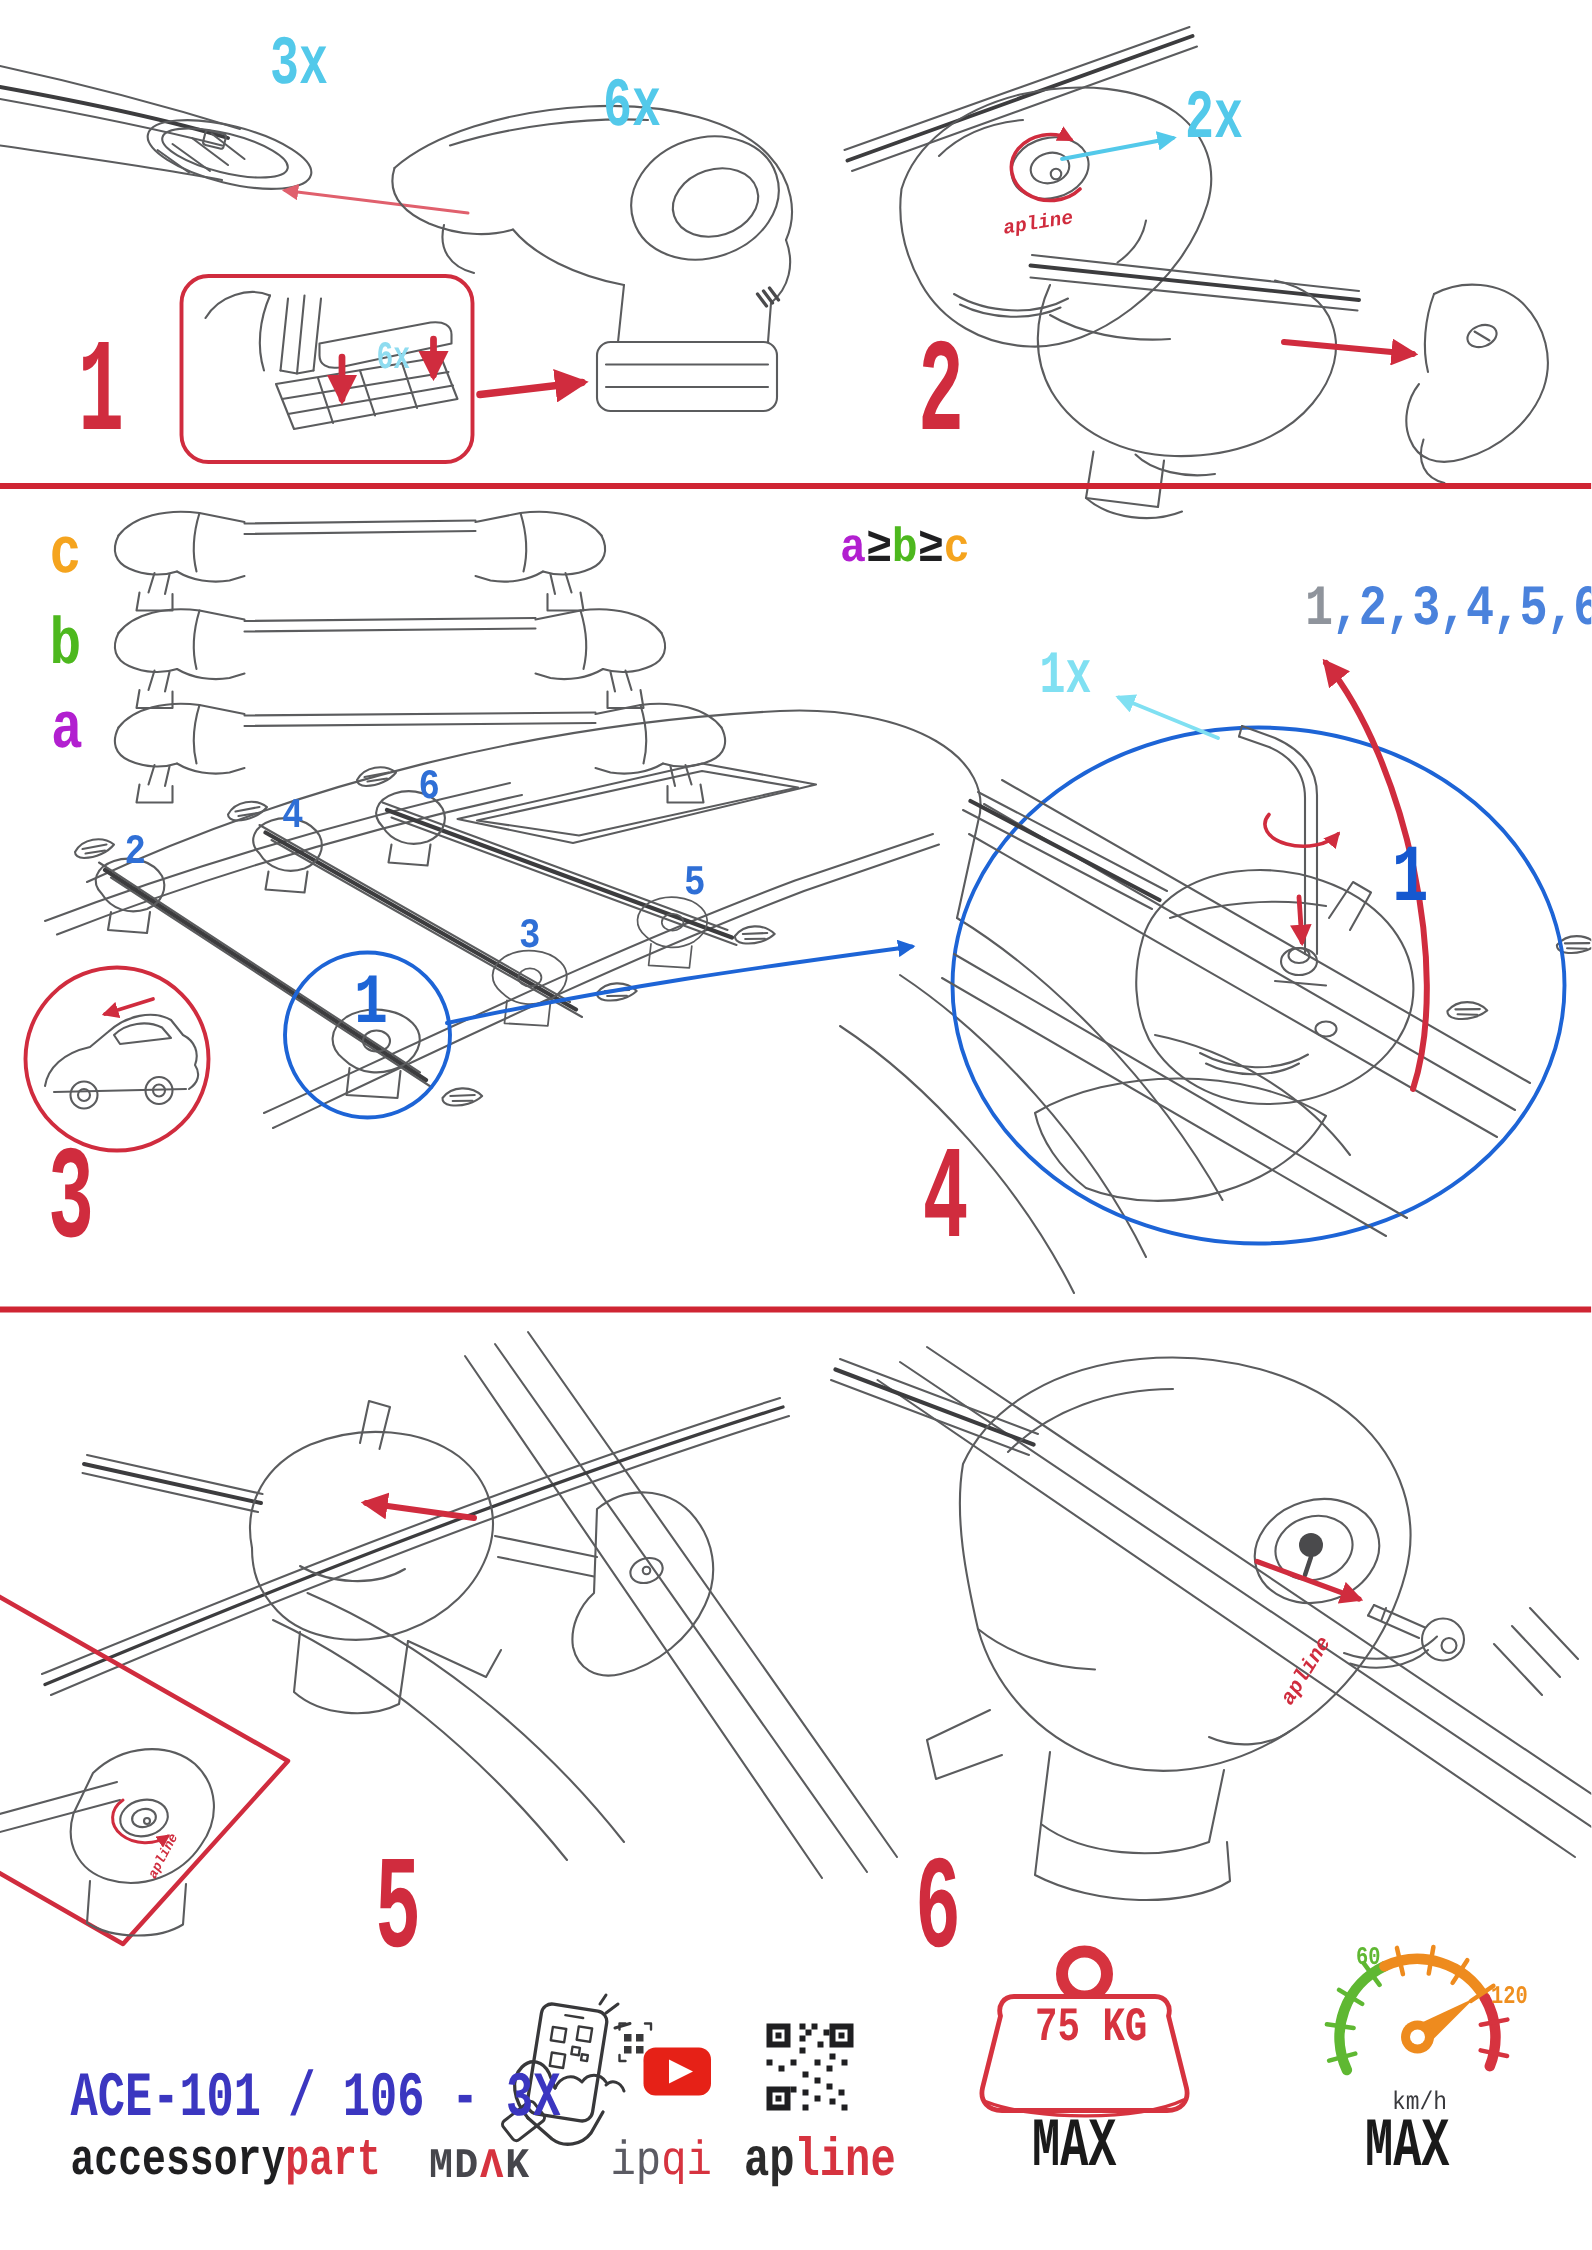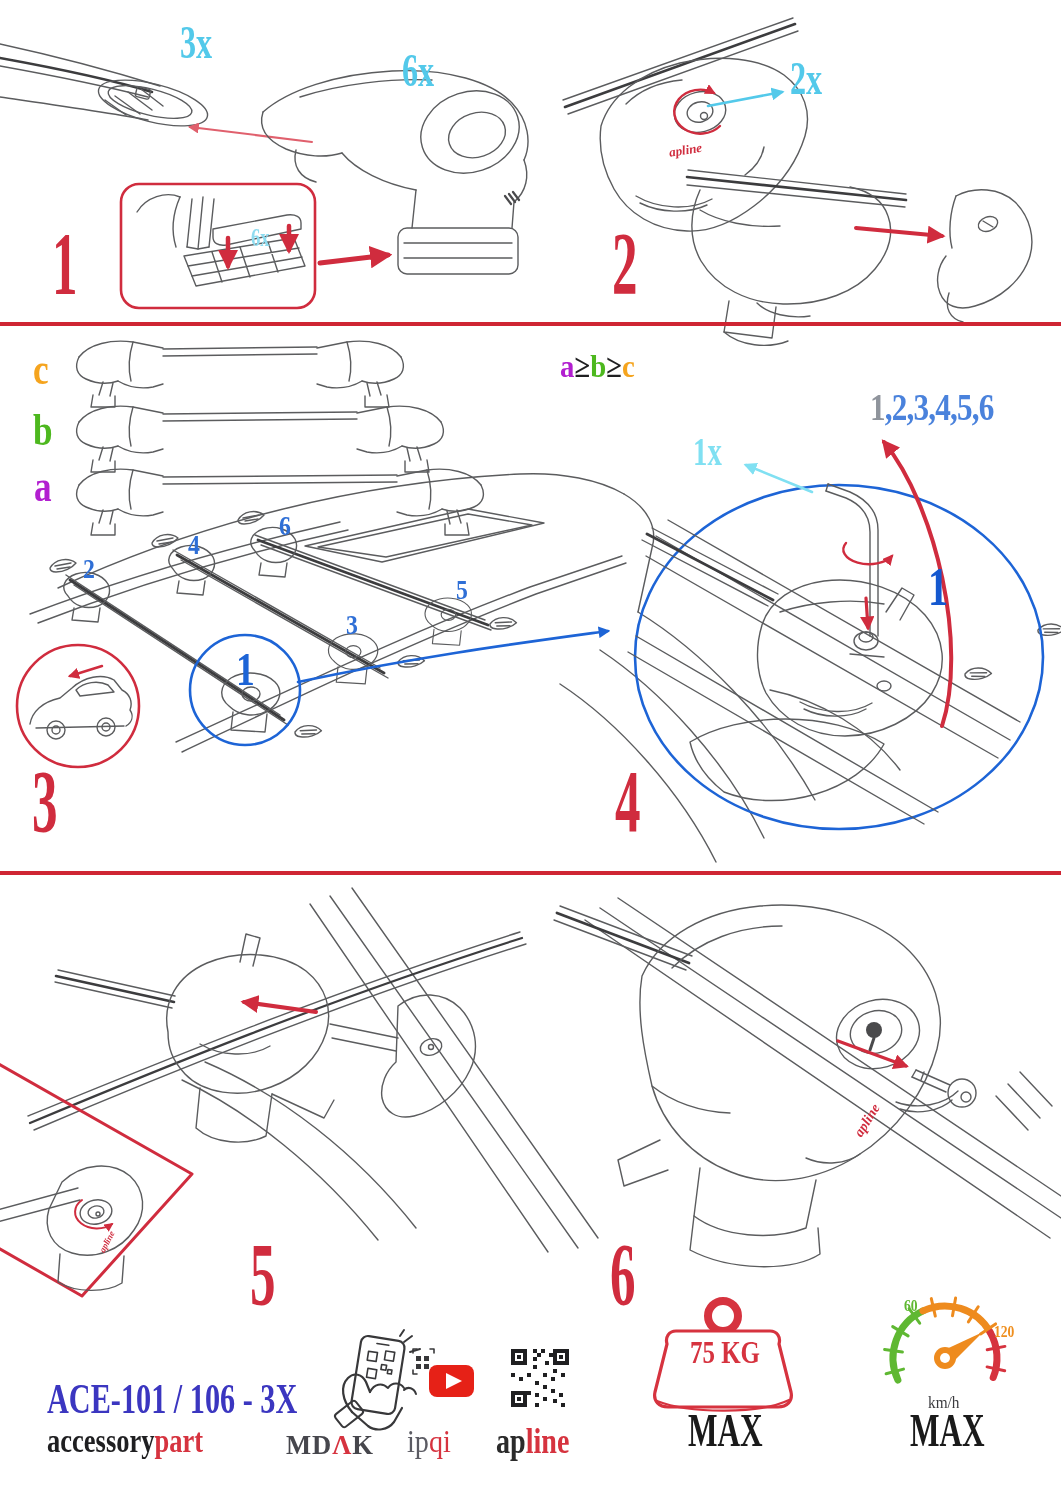--- a/index.html
+++ b/index.html
@@ -1,17 +1,17 @@
 <!DOCTYPE html>
 <html><head>
 <meta charset="utf-8">
 <style>
   html,body{margin:0;padding:0;background:#fff;}
   .page{position:relative;width:1061px;height:1500px;background:#fff;overflow:hidden;
-        font-family:Liberation Serif, serif;}
+        font-family:Liberation Mono, monospace;}
   .art{position:absolute;left:0;top:0;}
   .txt{position:absolute;white-space:nowrap;line-height:1;transform-origin:left top;}
   .divider{position:absolute;left:0;width:1061px;height:4px;background:#cf2533;}
   .stepnum{position:absolute;color:#d02c3e;font-weight:700;font-size:88px;line-height:0.78;
            transform:scaleX(.58);transform-origin:left top;white-space:nowrap;}
   .qty{color:#53c9ea;font-weight:700;font-size:46px;transform:scaleX(.7);}
   .qty-sm{color:#8fdcf0;font-weight:700;font-size:26px;transform:scaleX(.72);}
   .qty-light{color:#80e0f2;font-weight:700;font-size:40px;transform:scaleX(.72);}
   .barlbl{font-weight:700;font-size:44px;transform:scaleX(.8);}
   .o{color:#f5a41e}.g{color:#4db81e}.p{color:#b21fd0}.blk{color:#1f1f21}

